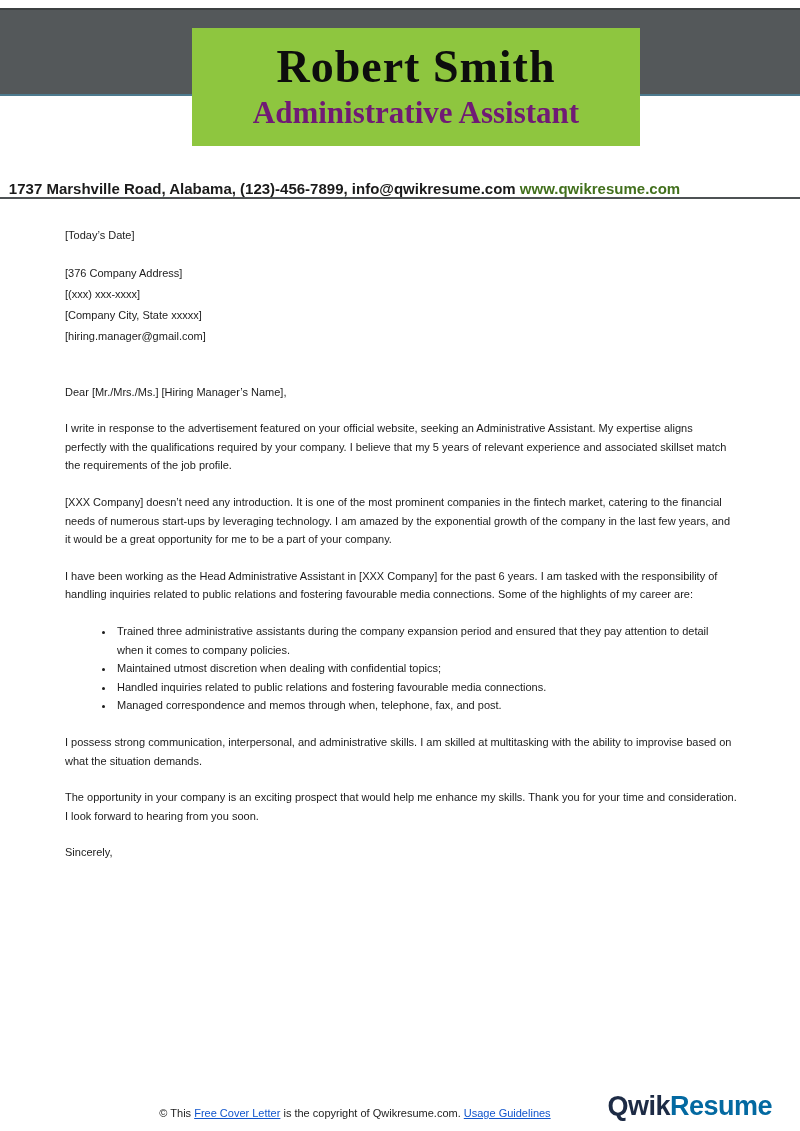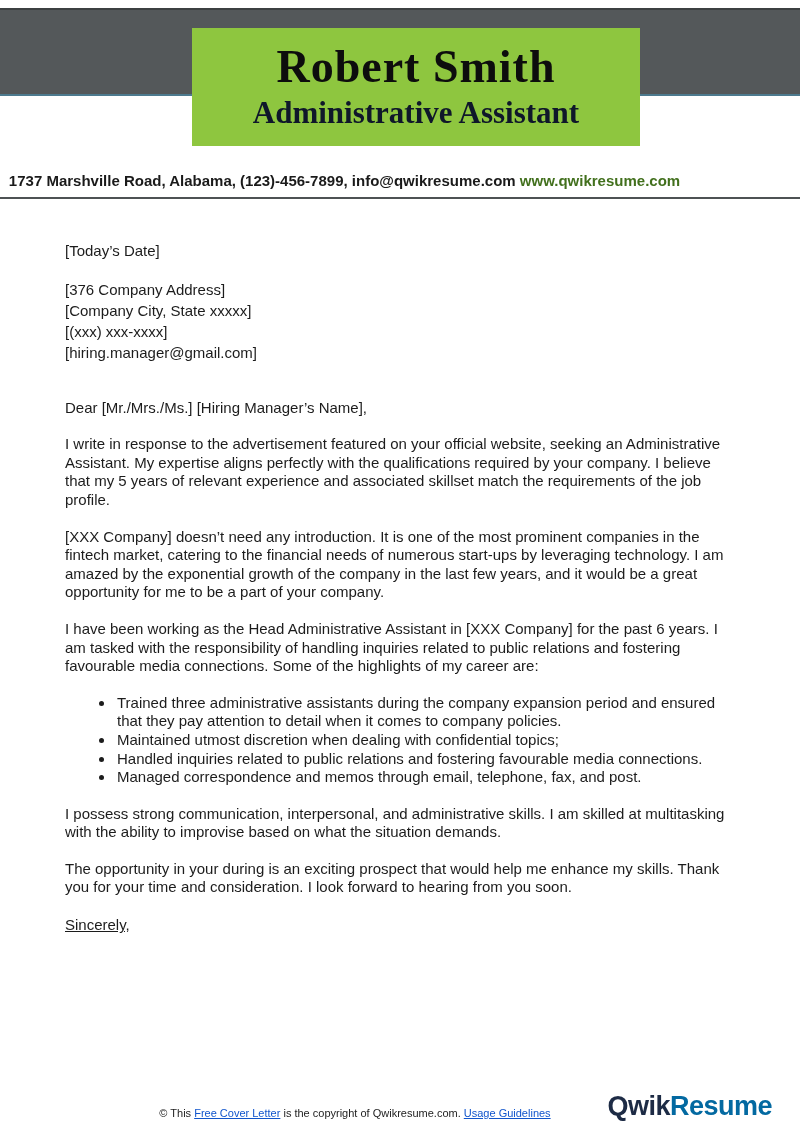--- a/index.html
+++ b/index.html
@@ -40,25 +40,25 @@
     font-size: 46px;
     line-height: 52px;
     color: #0d0d0d;
     letter-spacing: 1px;
   }
   .person-title {
     font-family: "Liberation Serif", serif;
     font-weight: bold;
     font-size: 31px;
     line-height: 40px;
-    color: #0f172a;
+    color: #701a75;
   }
   .contact-line {
     position: absolute;
-    top: 164px; left: 0;
+    top: 172px; left: 0;
     width: 689px;
     text-align: center;
     font-size: 15px;
     font-weight: bold;
     color: #1a1a1a;
   }
   .contact-website {
     color: #42701d;
     text-decoration: none;
     font-weight: bold;
@@ -67,36 +67,36 @@
     position: absolute;
     top: 189px; left: 0;
     width: 800px; height: 0;
     border-top: 2px solid #4e5254;
   }
 
   
   .letter {
     position: absolute;
     left: 65px; right: 63px;
-    top: 234px;
-    font-size: 15px;
+    top: 218px;
+    font-size: 11px;
     line-height: 18.6px;
     color: #1c1c1c;
   }
   .letter p { margin: 0 0 18px 0; }
   .date-line { margin-bottom: 16px; }
   .address-block { line-height: 21px; margin-bottom: 36px; }
   .salutation { margin-bottom: 18px; }
   .bullet-list {
     margin: 0 0 18px 0;
     padding-left: 50px;
     list-style-type: disc;
   }
   .bullet-list li { margin: 0; padding-left: 2px; }
-  .signoff-block { line-height: 19px; text-decoration: underline; }
+  .signoff-block { line-height: 19px; }
 
   
   .footer-text {
     position: absolute;
     top: 1099px; left: 0;
     width: 710px;
     text-align: center;
     font-size: 11px;
     color: #222222;
   }
@@ -133,40 +133,40 @@
     <a href="#" class="contact-website">www.qwikresume.com</a>
   </div>
 
   <div class="header-rule"></div>
 
   <div class="letter">
     <p class="date-line">[Today’s Date]</p>
 
     <div class="address-block">
       <div>[376 Company Address]</div>
+      <div>[(xxx) xxx-xxxx]</div>
       <div>[Company City, State xxxxx]</div>
-      <div>[(xxx) xxx-xxxx]</div>
       <div>[hiring.manager@gmail.com]</div>
     </div>
 
     <p class="salutation">Dear [Mr./Mrs./Ms.] [Hiring Manager’s Name],</p>
 
     <p>I write in response to the advertisement featured on your official website, seeking an Administrative Assistant. My expertise aligns perfectly with the qualifications required by your company. I believe that my 5 years of relevant experience and associated skillset match the requirements of the job profile.</p>
     <p>[XXX Company] doesn’t need any introduction. It is one of the most prominent companies in the fintech market, catering to the financial needs of numerous start-ups by leveraging technology. I am amazed by the exponential growth of the company in the last few years, and it would be a great opportunity for me to be a part of your company.</p>
     <p>I have been working as the Head Administrative Assistant in [XXX Company] for the past 6 years. I am tasked with the responsibility of handling inquiries related to public relations and fostering favourable media connections. Some of the highlights of my career are:</p>
 
     <ul class="bullet-list">
       <li>Trained three administrative assistants during the company expansion period and ensured that they pay attention to detail when it comes to company policies.</li>
       <li>Maintained utmost discretion when dealing with confidential topics;</li>
       <li>Handled inquiries related to public relations and fostering favourable media connections.</li>
-      <li>Managed correspondence and memos through email, telephone, fax, and post.</li>
+      <li>Managed correspondence and memos through when, telephone, fax, and post.</li>
     </ul>
 
     <p>I possess strong communication, interpersonal, and administrative skills. I am skilled at multitasking with the ability to improvise based on what the situation demands.</p>
-    <p>The opportunity in your during is an exciting prospect that would help me enhance my skills. Thank you for your time and consideration. I look forward to hearing from you soon.</p>
+    <p>The opportunity in your company is an exciting prospect that would help me enhance my skills. Thank you for your time and consideration. I look forward to hearing from you soon.</p>
 
     <div class="signoff-block">
       <div>Sincerely,</div>
     </div>
   </div>
 
   <div class="footer-text">
     <span>© This </span><a href="#" class="footer-link">Free Cover Letter</a><span> is the copyright of Qwikresume.com. </span><a href="#" class="footer-link">Usage Guidelines</a>
   </div>
 

